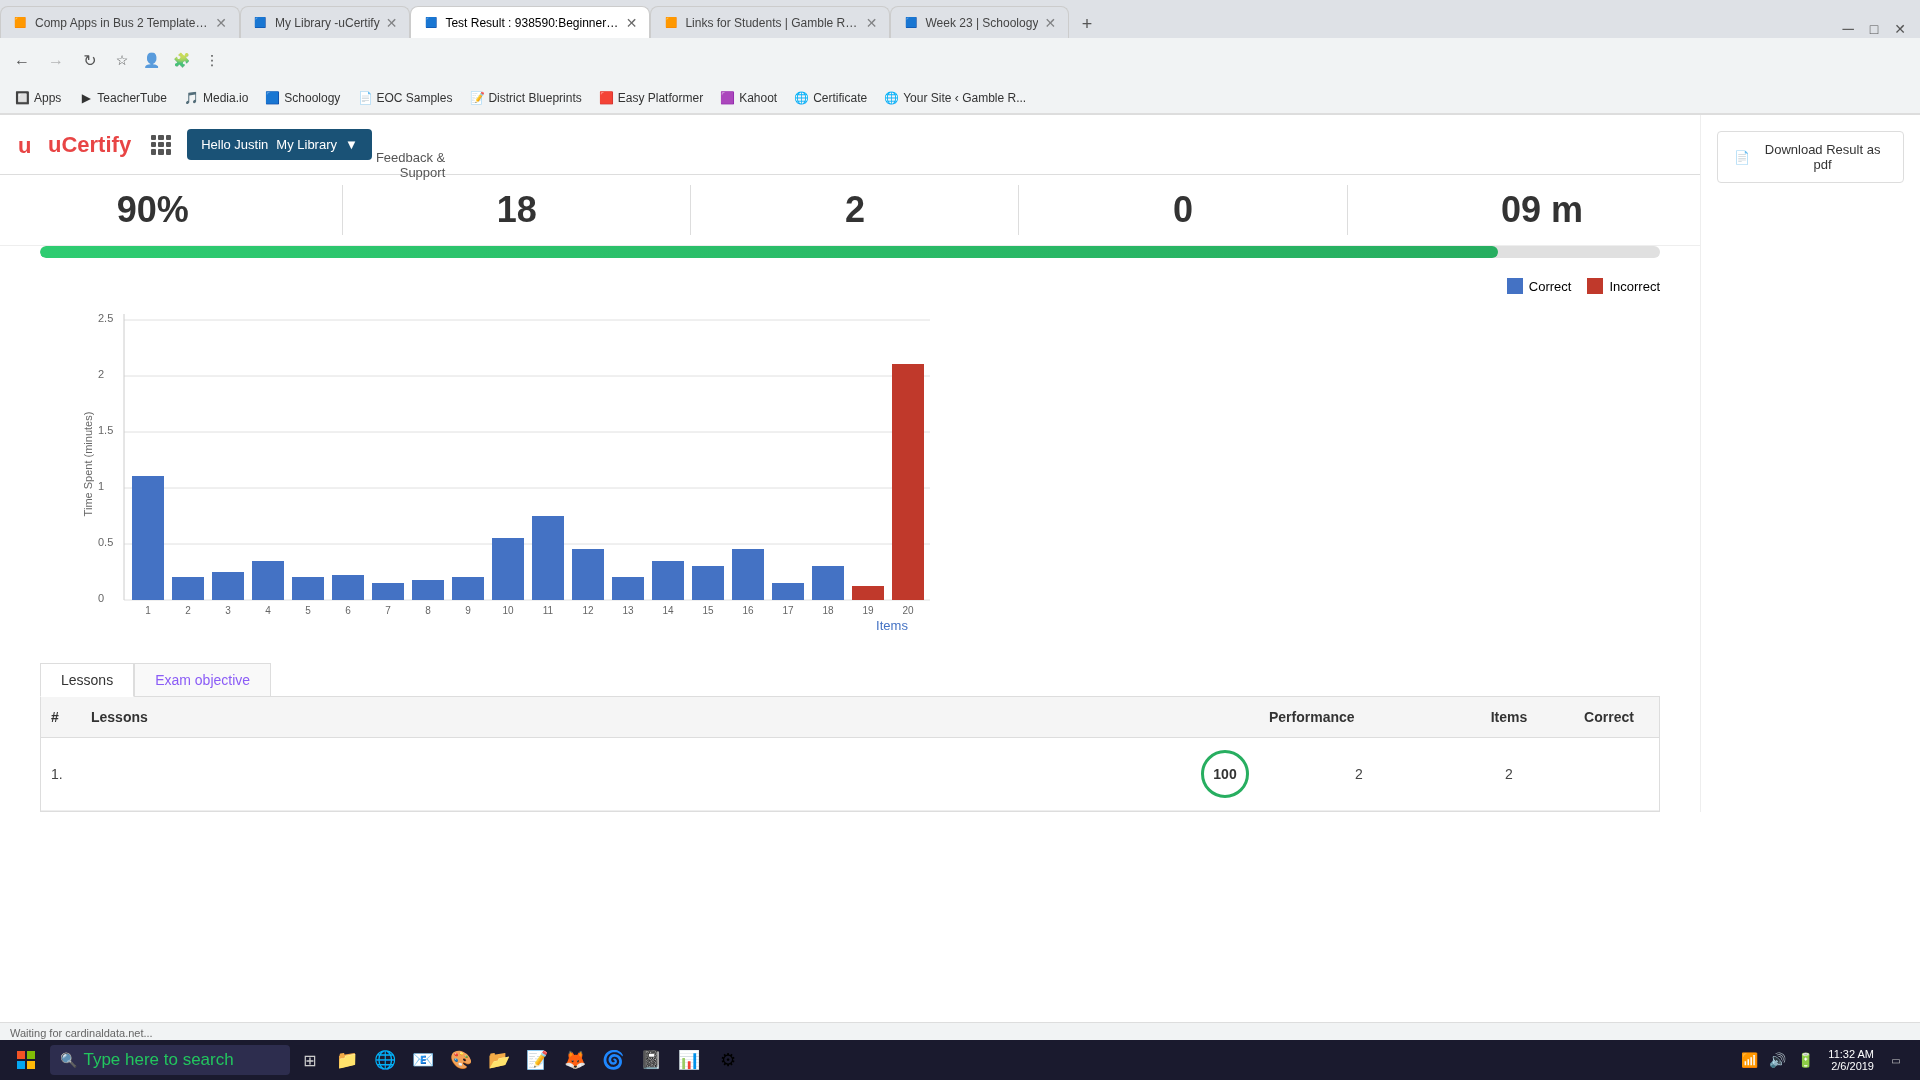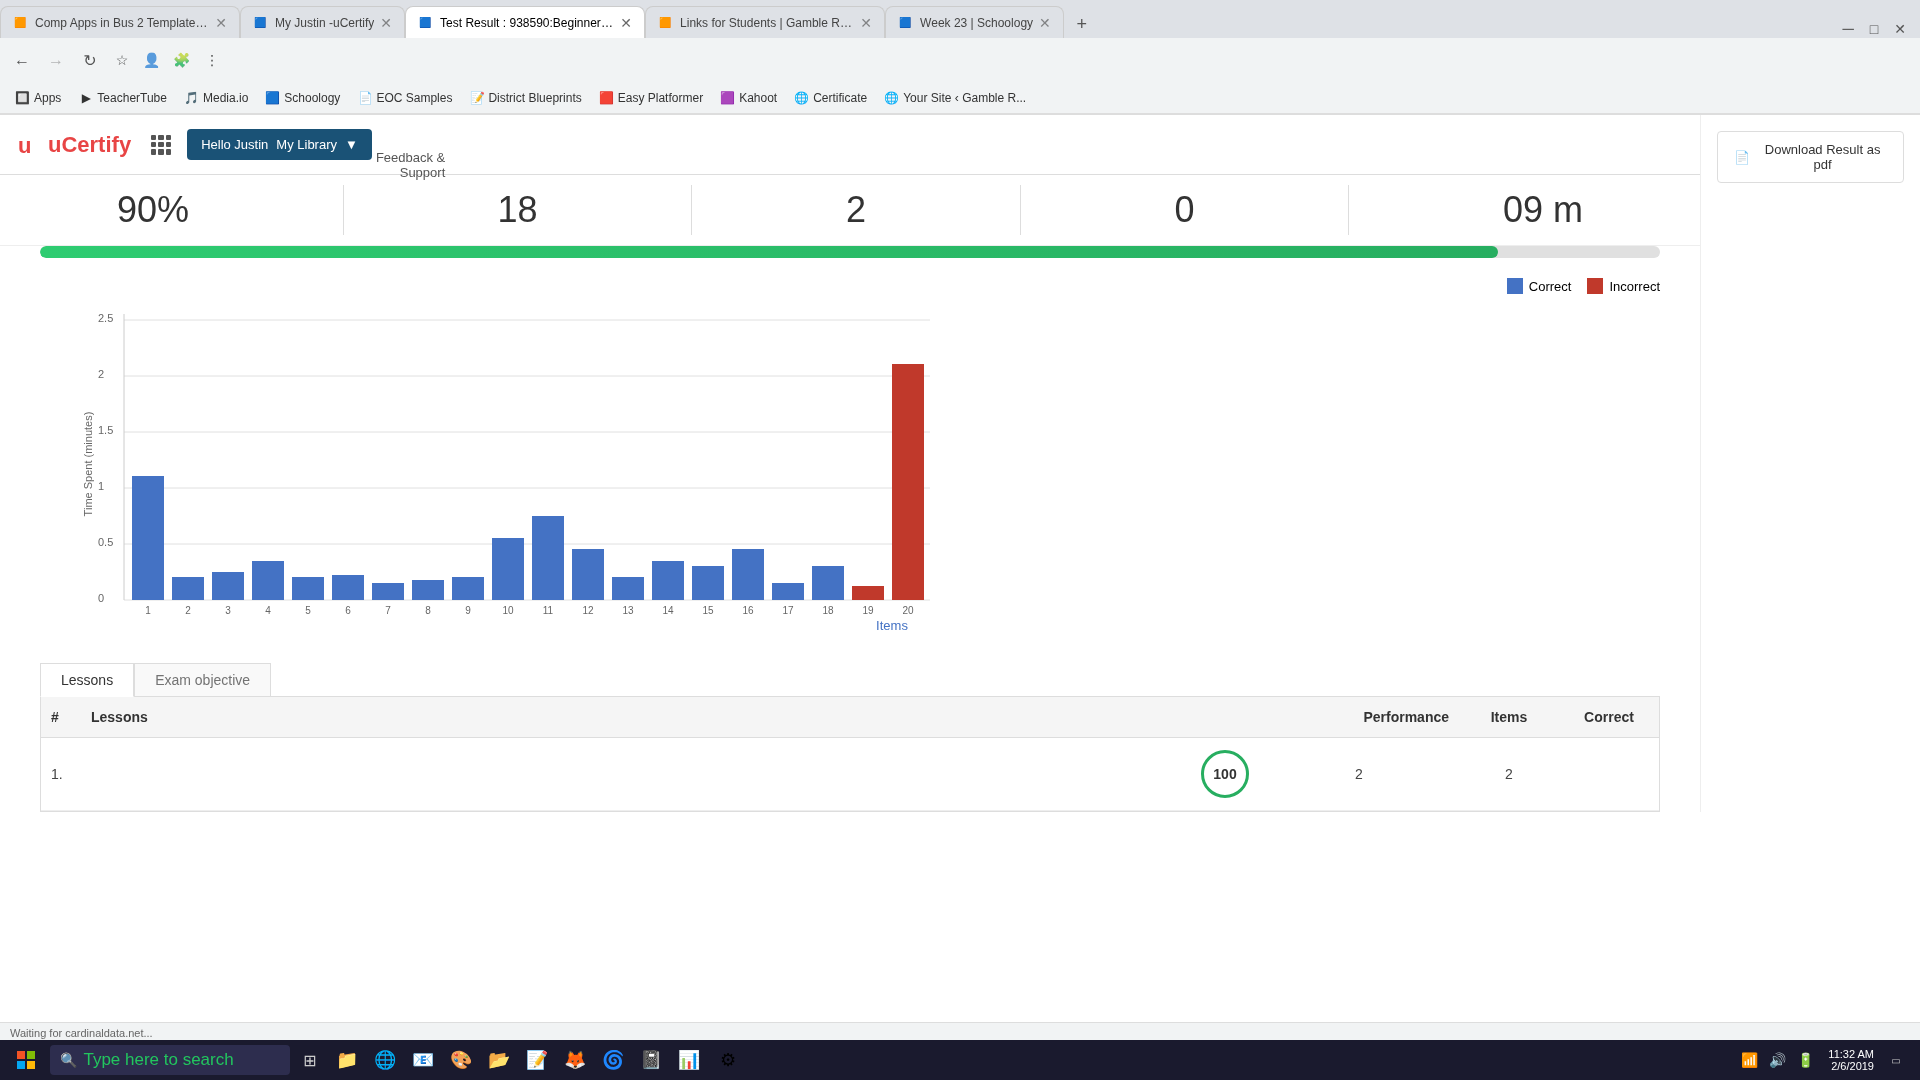--- a/index.html
+++ b/index.html
@@ -34,37 +34,37 @@
     .grid-icon { display: grid; grid-template-columns: 1fr 1fr 1fr; gap: 2px; width: 20px; height: 20px; margin-right: 16px; cursor: pointer; }
     .grid-dot { background: #555; border-radius: 1px; }
     .page-title { font-size: 17px; color: #333; font-weight: 500; flex: 1; }
     .header-right { display: flex; align-items: center; gap: 4px; }
     .hello-btn { background: #1a5276; color: #fff; border-radius: 4px; padding: 8px 14px; cursor: pointer; font-size: 13px; display: flex; align-items: center; gap: 4px; }
     .feedback-btn { color: #555; cursor: pointer; font-size: 13px; text-align: right; margin-top: 40px; }
 
     
     .stats-bar { display: flex; align-items: center; justify-content: space-around; padding: 10px 40px; background: #fff; border-bottom: 1px solid #eee; }
     .stat-item { text-align: center; }
-    .stat-value { font-size: 36px; font-weight: 400; color: #333; }
+    .stat-value { font-size: 36px; font-weight: 700; color: #333; }
     .stat-divider { width: 1px; height: 50px; background: #ddd; }
     .progress-bar-container { padding: 0 40px; }
     .progress-bar { height: 12px; background: #e0e0e0; border-radius: 6px; overflow: hidden; }
     .progress-fill { height: 100%; background: linear-gradient(to right, #2ecc71, #27ae60); border-radius: 6px; }
 
     
     .chart-area { padding: 20px 40px; }
     .chart-legend { display: flex; justify-content: flex-end; gap: 16px; margin-bottom: 10px; align-items: center; }
     .legend-item { display: flex; align-items: center; gap: 6px; font-size: 13px; }
     .legend-color { width: 16px; height: 16px; }
     .chart-container { position: relative; margin-left: 40px; }
 
     
     .tabs-section { padding: 10px 40px 0; }
     .tab-pills { display: flex; gap: 0; border-bottom: 1px solid #ddd; }
-    .tab-pill { padding: 8px 20px; cursor: pointer; font-size: 14px; color: #737373; border: 1px solid #ddd; border-bottom: none; background: #f9f9f9; }
+    .tab-pill { padding: 8px 20px; cursor: pointer; font-size: 14px; color: #8b5cf6; border: 1px solid #ddd; border-bottom: none; background: #f9f9f9; }
     .tab-pill.active { background: #fff; color: #333; border-bottom: 1px solid #fff; margin-bottom: -1px; }
 
     
     .lessons-table { margin: 0 40px; border: 1px solid #ddd; border-top: none; }
     .table-header { display: grid; grid-template-columns: 40px 1fr 200px 100px 100px; background: #f5f5f5; border-bottom: 1px solid #ddd; }
     .table-header-cell { padding: 12px 10px; font-size: 14px; font-weight: 600; color: #333; }
     .table-row-data { display: grid; grid-template-columns: 40px 1fr 200px 100px 100px; border-bottom: 1px solid #eee; }
     .table-cell { padding: 12px 10px; font-size: 14px; color: #444; display: flex; align-items: center; }
     .performance-circle { width: 48px; height: 48px; border-radius: 50%; border: 3px solid #27ae60; display: flex; align-items: center; justify-content: center; font-size: 14px; font-weight: bold; color: #333; }
 
@@ -92,21 +92,21 @@
 <div class="browser-chrome">
 
   <div class="tab-bar">
     <div class="tab">
       <span class="tab-favicon">🟧</span>
       <span class="tab-title">Comp Apps in Bus 2 Template -...</span>
       <span class="tab-close">✕</span>
     </div>
     <div class="tab">
       <span class="tab-favicon">🟦</span>
-      <span class="tab-title">My Justin -uCertify</span>
+      <span class="tab-title">My Library -uCertify</span>
       <span class="tab-close">✕</span>
     </div>
     <div class="tab active">
       <span class="tab-favicon">🟦</span>
       <span class="tab-title">Test Result : 938590:Beginner -u...</span>
       <span class="tab-close">✕</span>
     </div>
     <div class="tab">
       <span class="tab-favicon">🟧</span>
       <span class="tab-title">Links for Students | Gamble Roo...</span>
@@ -348,21 +348,21 @@
       <div class="tab-pills">
         <div class="tab-pill active">Lessons</div>
         <div class="tab-pill">Exam objective</div>
       </div>
     </div>
 
     <div class="lessons-table">
       <div class="table-header">
         <div class="table-header-cell">#</div>
         <div class="table-header-cell">Lessons</div>
-        <div class="table-header-cell" style="text-align:right;">Performance</div>
+        <div class="table-header-cell" style="text-align:left;">Performance</div>
         <div class="table-header-cell" style="text-align:center;">Items</div>
         <div class="table-header-cell" style="text-align:center;">Correct</div>
       </div>
       <div class="table-row-data">
         <div class="table-cell">1.</div>
         <div class="table-cell" style="justify-content:flex-end;">
           <div class="performance-circle">
             <span>100</span>
           </div>
         </div>

